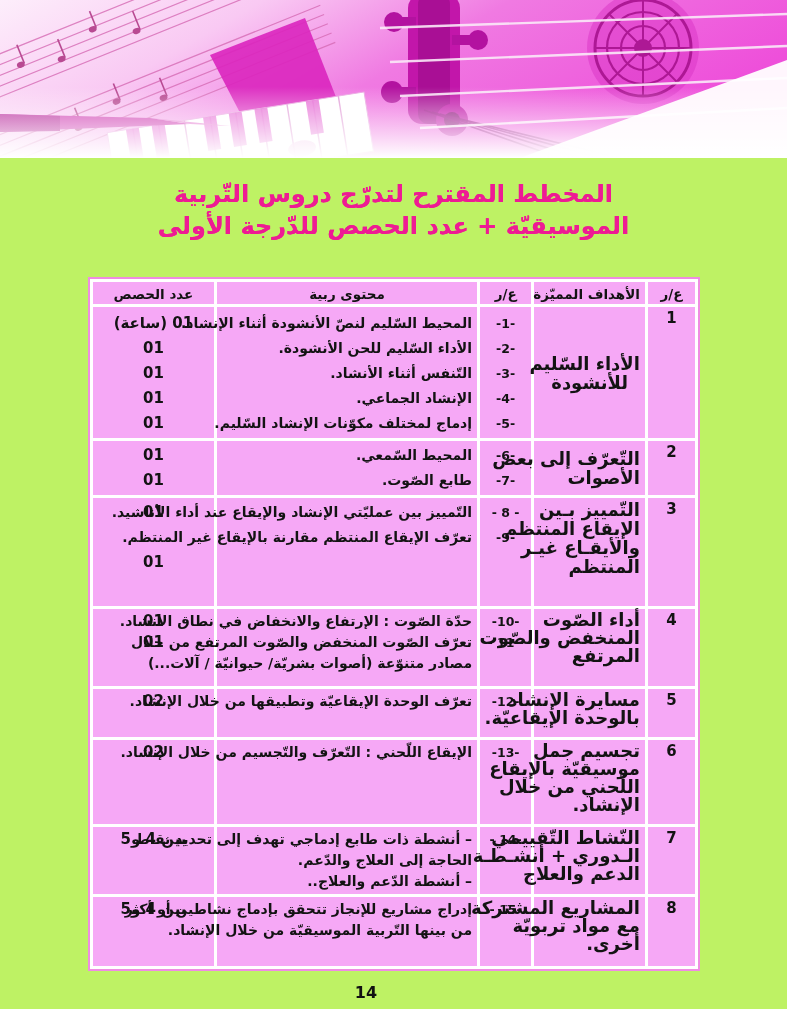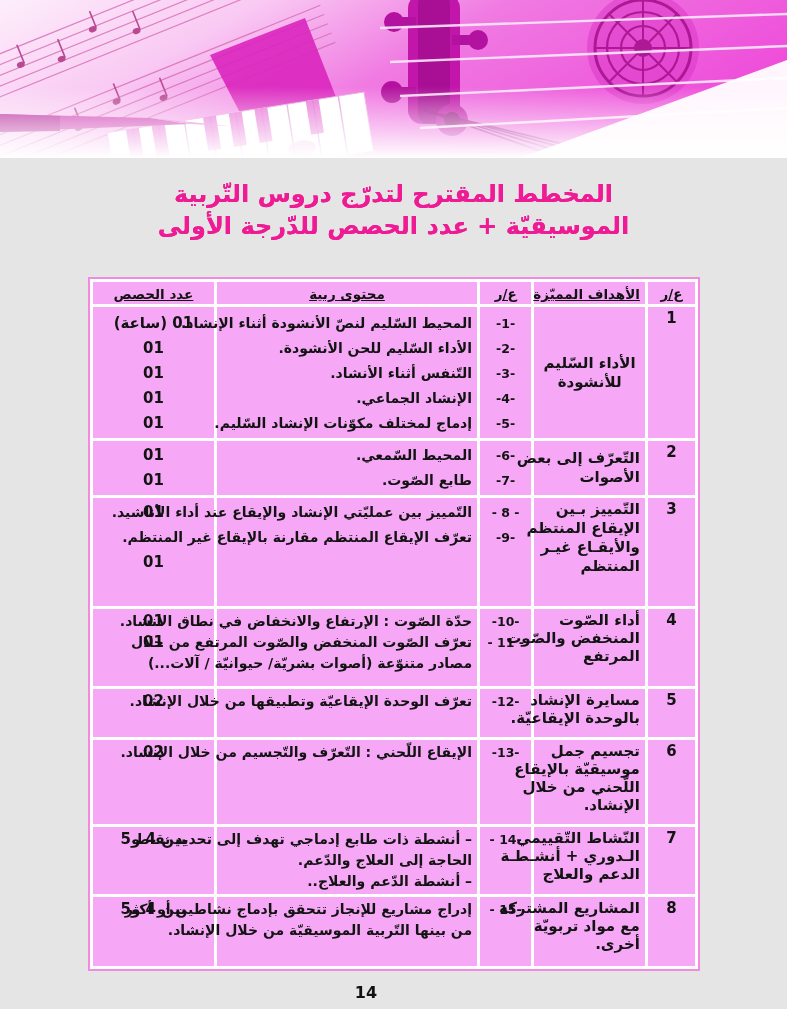--- a/index.html
+++ b/index.html
@@ -1,21 +1,21 @@
 <!DOCTYPE html>
 <html lang="ar"><head>
 <meta charset="utf-8">
 <style>
   html,body{margin:0;padding:0;}
   body{
     width:787px;height:1009px;background:#ffffff;overflow:hidden;position:relative;
     font-family:"DejaVu Sans",sans-serif;
     -webkit-font-smoothing:antialiased;
   }
-  .page{width:787px;height:1009px;position:relative;background:#e5e5e5;}
+  .page{width:787px;height:1009px;position:relative;background:#bef264;}
 
   
   .banner{position:absolute;top:0;left:0;width:787px;height:158px;overflow:hidden;}
   .banner svg{display:block;}
 
   
   .title{
     position:absolute;top:178px;left:0;width:787px;
     text-align:center;color:#ee1b94;font-weight:bold;
     font-size:24px;line-height:32px;direction:rtl;
@@ -33,30 +33,29 @@
     direction:rtl;background:#ffffff;table-layout:fixed;
   }
   table.plan th,table.plan td{
     background:#f6a8f6;color:#131313;
     font-weight:bold;vertical-align:top;box-sizing:border-box;
     padding:2px 5px;
   }
   table.plan th{
     font-size:13.5px;text-align:center;height:22px;padding-top:4px;
     white-space:nowrap;
-    text-decoration:underline;
   }
   col.c-num{width:46px;}
   col.c-obj{width:108px;}
   col.c-inum{width:50px;}
   col.c-content{width:254px;}
   col.c-sess{width:118px;}
 
   td.col-num{vertical-align:middle;text-align:center;font-size:15px;}
-  td.col-obj{text-align:right;font-size:15px;padding-top:5px;}
+  td.col-obj{text-align:right;font-size:18px;padding-top:5px;}
   td.col-obj .ln{line-height:19px;white-space:nowrap;}
   td.col-inum{text-align:center;font-size:12.5px;}
   td.col-content{text-align:right;font-size:14px;}
   td.col-sess{text-align:center;font-size:15px;}
   td .ln{line-height:25px;white-space:nowrap;overflow:visible;}
 
   
   tbody tr:nth-child(1) td{height:126px;}
   tbody tr:nth-child(2) td{height:48px;}
   tbody tr:nth-child(3) td{height:108px;}

